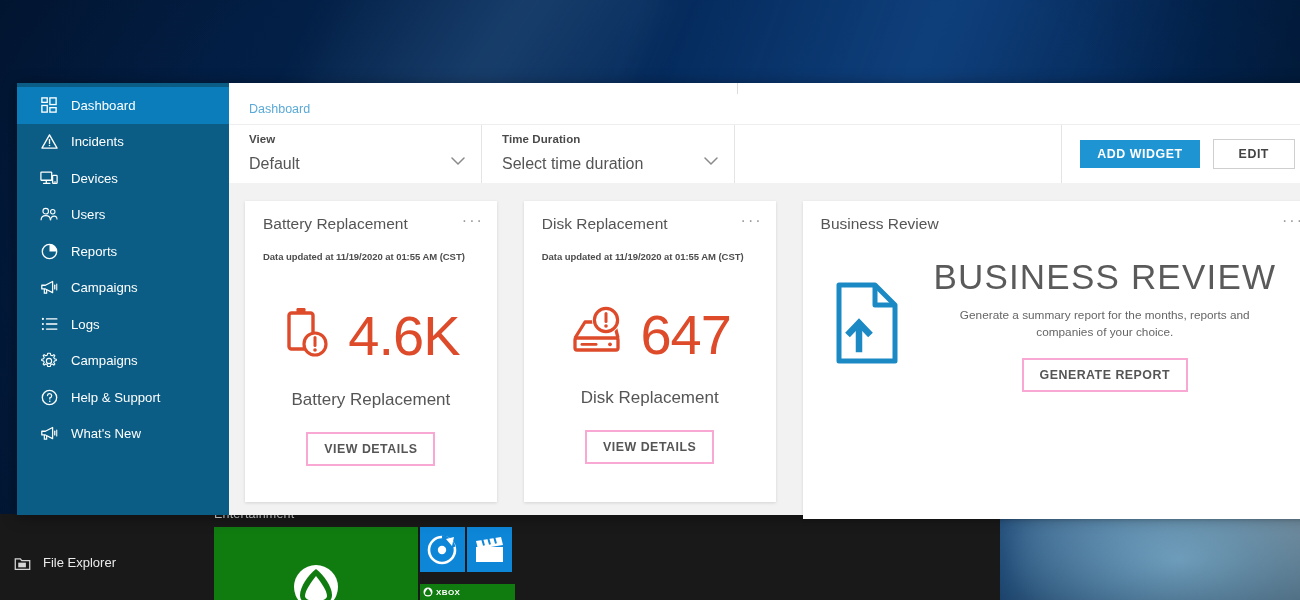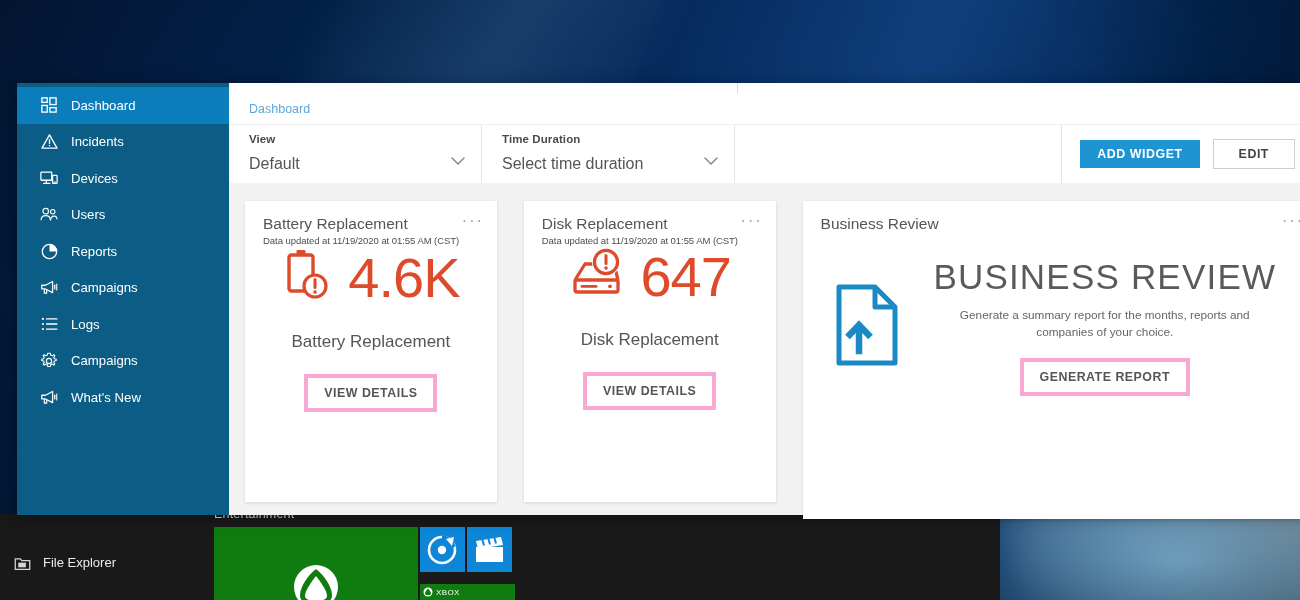--- a/index.html
+++ b/index.html
@@ -99,21 +99,21 @@
     background: #107c10;
     display: flex;
     align-items: center;
     gap: 3px;
     padding-left: 3px;
   }
   .tile-xbox-small .lbl {
     font-size: 8px;
     color: #ffffff;
     letter-spacing: 0.4px;
-    font-weight: normal;
+    font-weight: bold;
   }
   .taskbar-item {
     position: absolute;
     left: 0; top: 555px;
     width: 214px; height: 36px;
     display: flex;
     align-items: flex-start;
     gap: 12px;
     padding-left: 14px;
     box-sizing: border-box;
@@ -281,41 +281,42 @@
   .card.wide  { width: 521px; height: 318px; }
 
   .card-head {
     padding: 14px 16px 0 18px;
   }
   .card-title {
     font-size: 15.5px;
     color: #555555;
   }
   .card-sub {
-    margin-top: 2px;
+    margin-top: 18px;
     font-size: 9.5px;
     color: #4d4d4d;
-    font-weight: normal;
+    font-weight: bold;
     letter-spacing: -0.05px;
   }
   .card-menu {
     position: absolute;
     right: 13px; top: 16px;
     color: #9a9a9a;
     font-size: 16px;
     letter-spacing: 2px;
     line-height: 8px;
     cursor: pointer;
   }
 
   .kpi-row {
     display: flex;
     align-items: center;
     justify-content: center;
     gap: 10px;
+    margin-top: 42px;
   }
   .kpi-value {
     font-size: 56px;
     color: #dd4b2a;
     font-weight: normal;
     line-height: 1;
     letter-spacing: -1px;
   }
   .kpi-label {
     text-align: center;
@@ -323,21 +324,21 @@
     font-size: 17px;
     color: #555555;
   }
   .kpi-btn-wrap {
     display: flex;
     justify-content: center;
     margin-top: 22px;
   }
   .btn-ghost {
     background: #ffffff;
-    border: 4px solid #f9a8d4;
+    border: 2px solid #f9a8d4;
     color: #555555;
     font-size: 12.4px;
     font-weight: bold;
     letter-spacing: 0.5px;
     padding: 8px 16px;
     font-family: "Liberation Sans", sans-serif;
     cursor: pointer;
   }
 
   
@@ -515,20 +516,30 @@
       <div class="nav-item">
         <span class="nav-ico">
           <svg width="18" height="18" viewBox="0 0 20 20">
             <path d="M10 1.4 l1.5 0 0.5 2.1 1.6 0.7 1.8-1.2 1.1 1.1 -1.2 1.8 0.7 1.6 2.1 0.5 0 1.5 -2.1 0.5 -0.7 1.6 1.2 1.8 -1.1 1.1 -1.8-1.2 -1.6 0.7 -0.5 2.1 -1.5 0 -1.5 0 -0.5-2.1 -1.6-0.7 -1.8 1.2 -1.1-1.1 1.2-1.8 -0.7-1.6 -2.1-0.5 0-1.5 2.1-0.5 0.7-1.6 -1.2-1.8 1.1-1.1 1.8 1.2 1.6-0.7 0.5-2.1 z" fill="none" stroke="#fff" stroke-width="1.25" stroke-linejoin="round"></path>
             <circle cx="10" cy="10" r="2.9" fill="none" stroke="#fff" stroke-width="1.25"></circle>
           </svg>
         </span>
         <span class="nav-lbl">Campaigns</span>
       </div>
 
+      <div class="nav-item">
+        <span class="nav-ico">
+          <svg width="17" height="17" viewBox="0 0 18 18">
+            <circle cx="9" cy="9" r="7.6" fill="none" stroke="#fff" stroke-width="1.4"></circle>
+            <path d="M6.9 6.9 a2.2 2.2 0 1 1 2.5 2.4 v1.4" fill="none" stroke="#fff" stroke-width="1.4" stroke-linecap="round"></path>
+            <circle cx="9.3" cy="13.1" r="0.85" fill="#fff"></circle>
+          </svg>
+        </span>
+        <span class="nav-lbl">Help &amp; Support</span>
+      </div>
 
       <div class="nav-item">
         <span class="nav-ico">
           <svg width="19" height="17" viewBox="0 0 20 18">
             <path d="M2 6.5 h4 L14 2.3 v12.4 L6 10.6 H2 Z" fill="none" stroke="#fff" stroke-width="1.4" stroke-linejoin="round"></path>
             <path d="M4.8 10.8 v4.4 h2.6 v-3.6" fill="none" stroke="#fff" stroke-width="1.3"></path>
             <path d="M16.4 6.4 v4.2" stroke="#fff" stroke-width="1.4" stroke-linecap="round"></path>
             <path d="M18.6 5.2 v6.6" stroke="#fff" stroke-width="1.2" stroke-linecap="round"></path>
           </svg>
         </span>

